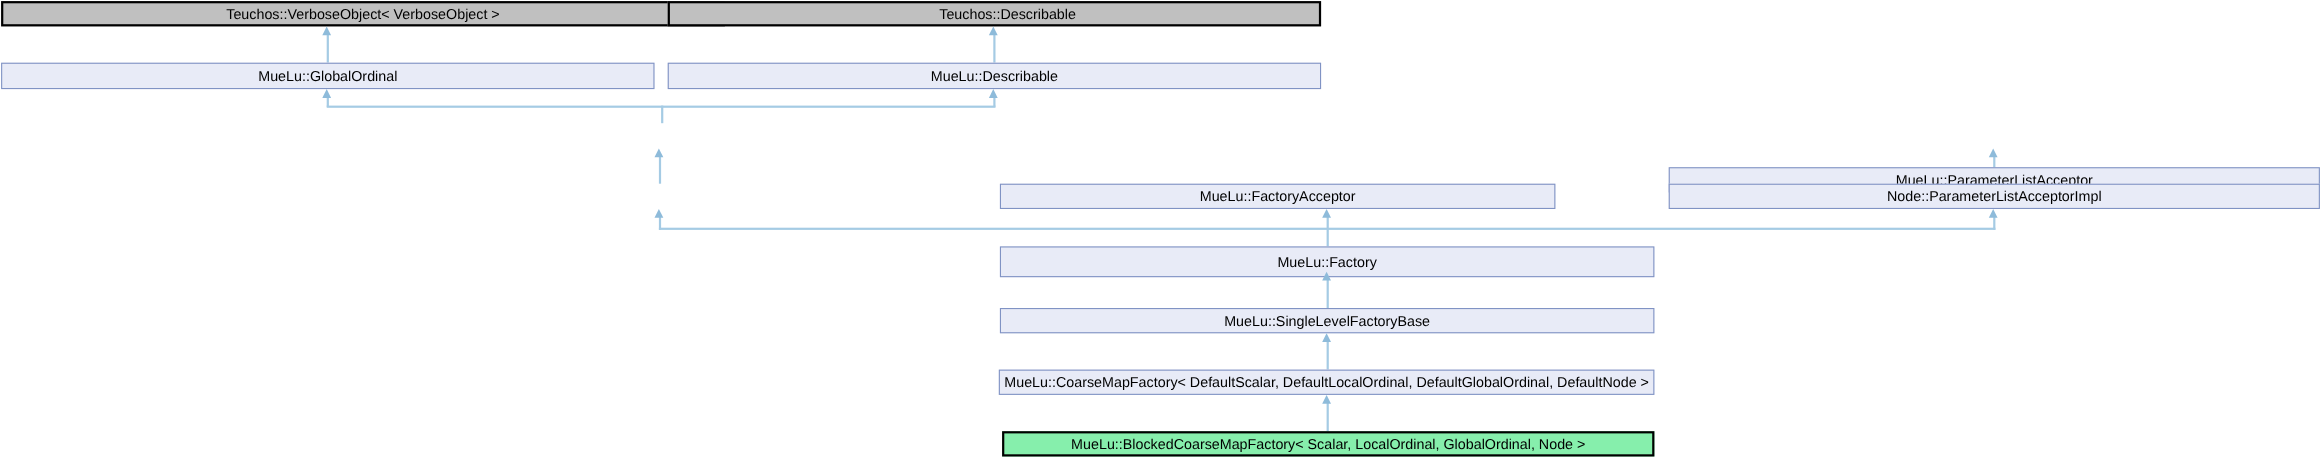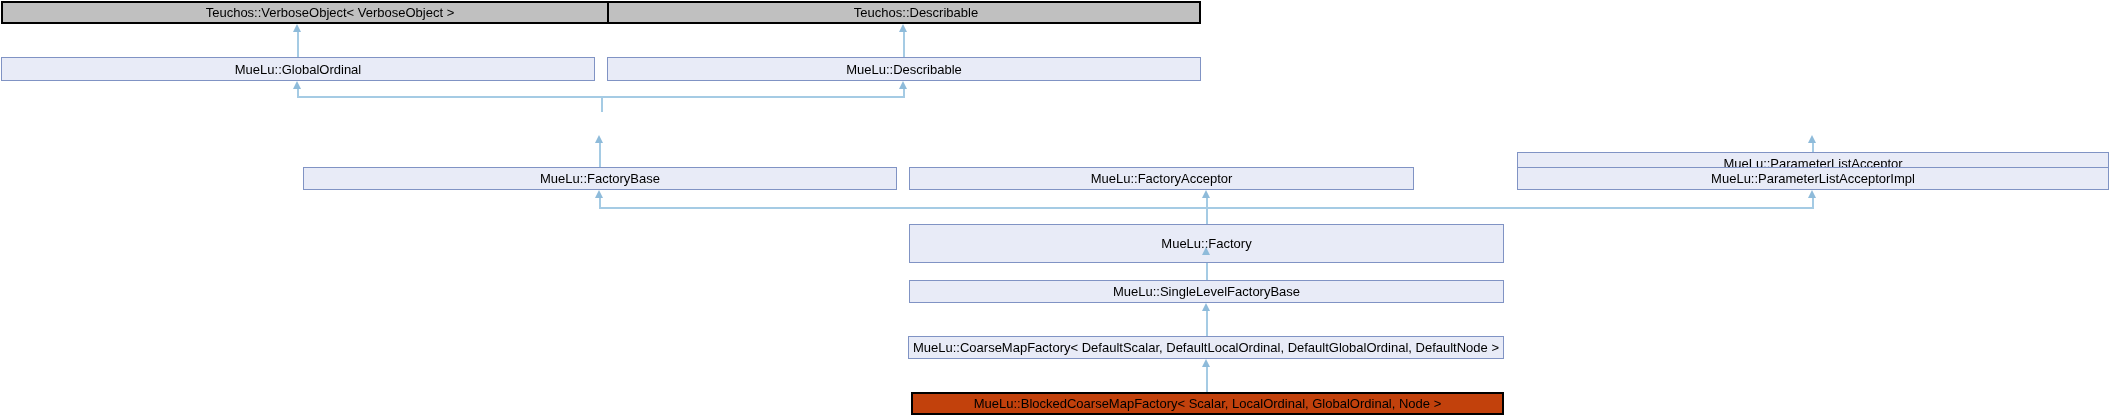--- a/index.html
+++ b/index.html
@@ -21,21 +21,21 @@
     color: #000000;
     white-space: nowrap;
     z-index: 2;
   }
   .n-ext  { background: #c0c0c0; border: 2px solid #000000; }
   .n-std  { background: #e8ebf7; border: 1.5px solid #8093c4; }
   .n-dash {
     background: repeating-linear-gradient(135deg, #dde3f1 0px, #dde3f1 4px, #ffffff 4px, #ffffff 10px);
     border: 1.5px dashed #8fa3cd;
   }
-  .n-main { background: #c2410c; border: 2px solid #000000; }
+  .n-main { background: #86efac; border: 2px solid #000000; }
   .vline { position: absolute; width: 1.5px; background: #a5cbe4; z-index: 1; }
   .hline { position: absolute; height: 1.5px; background: #a5cbe4; z-index: 1; }
   .arrow-up {
     position: absolute;
     width: 0; height: 0;
     border-left: 4.5px solid transparent;
     border-right: 4.5px solid transparent;
     border-bottom: 8px solid #8ebbda;
     z-index: 3;
   }
@@ -49,27 +49,26 @@
 
   <div class="node n-ext" style="left:607px; top:1px; width:594px; height:23px;padding-left:24px;">Teuchos::Describable</div>
 
   <div class="node n-std" style="left:1px; top:57px; width:594px; height:24px;">MueLu::GlobalOrdinal</div>
 
   <div class="node n-std" style="left:607px; top:57px; width:594px; height:24px;">MueLu::Describable</div>
 
 
   <div class="node n-std" style="left:1517px; top:112px; width:592px; height:23px;margin-top:40px;">MueLu::ParameterListAcceptor</div>
 
-  <div class="node n-std" style="left:303px; top:167px; width:594px; height:23px;">MueLu::FactoryBase</div>
 
   <div class="node n-std" style="left:909px; top:167px; width:505px; height:23px;">MueLu::FactoryAcceptor</div>
 
-  <div class="node n-std" style="left:1517px; top:167px; width:592px; height:23px;">MueLu::ParameterListAcceptorImpl</div>
+  <div class="node n-std" style="left:1517px; top:167px; width:592px; height:23px;">Node::ParameterListAcceptorImpl</div>
 
-  <div class="node n-std" style="left:909px; top:224px; width:595px; height:39px;">MueLu::Factory</div>
+  <div class="node n-std" style="left:909px; top:224px; width:595px; height:28px;">MueLu::Factory</div>
 
   <div class="node n-std" style="left:908px; top:336px; width:596px; height:23px;">MueLu::CoarseMapFactory&lt; DefaultScalar, DefaultLocalOrdinal, DefaultGlobalOrdinal, DefaultNode &gt;</div>
 
   <div class="node n-std" style="left:909px; top:280px; width:595px; height:23px;">MueLu::SingleLevelFactoryBase</div>
 
   <div class="node n-main" style="left:911px; top:392px; width:593px; height:23px;">MueLu::BlockedCoarseMapFactory&lt; Scalar, LocalOrdinal, GlobalOrdinal, Node &gt;</div>
 
   <div class="vline" style="left:297px; top:30px; height:27px;"></div>
   <div class="arrow-up" style="left:293px; top:24px;"></div>
 

